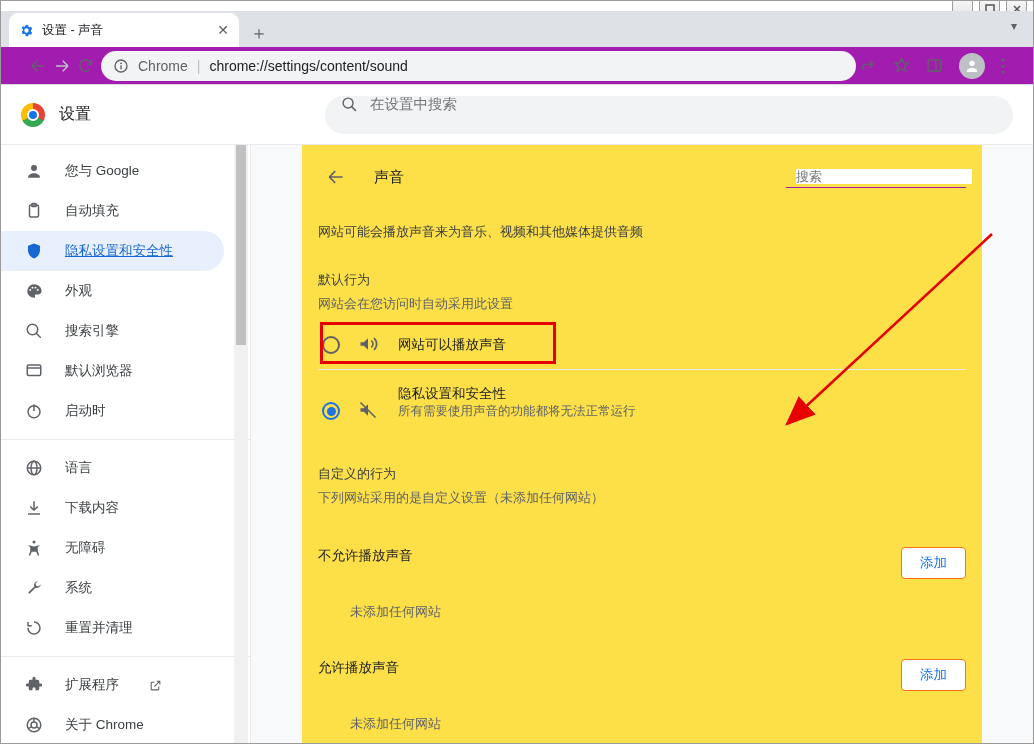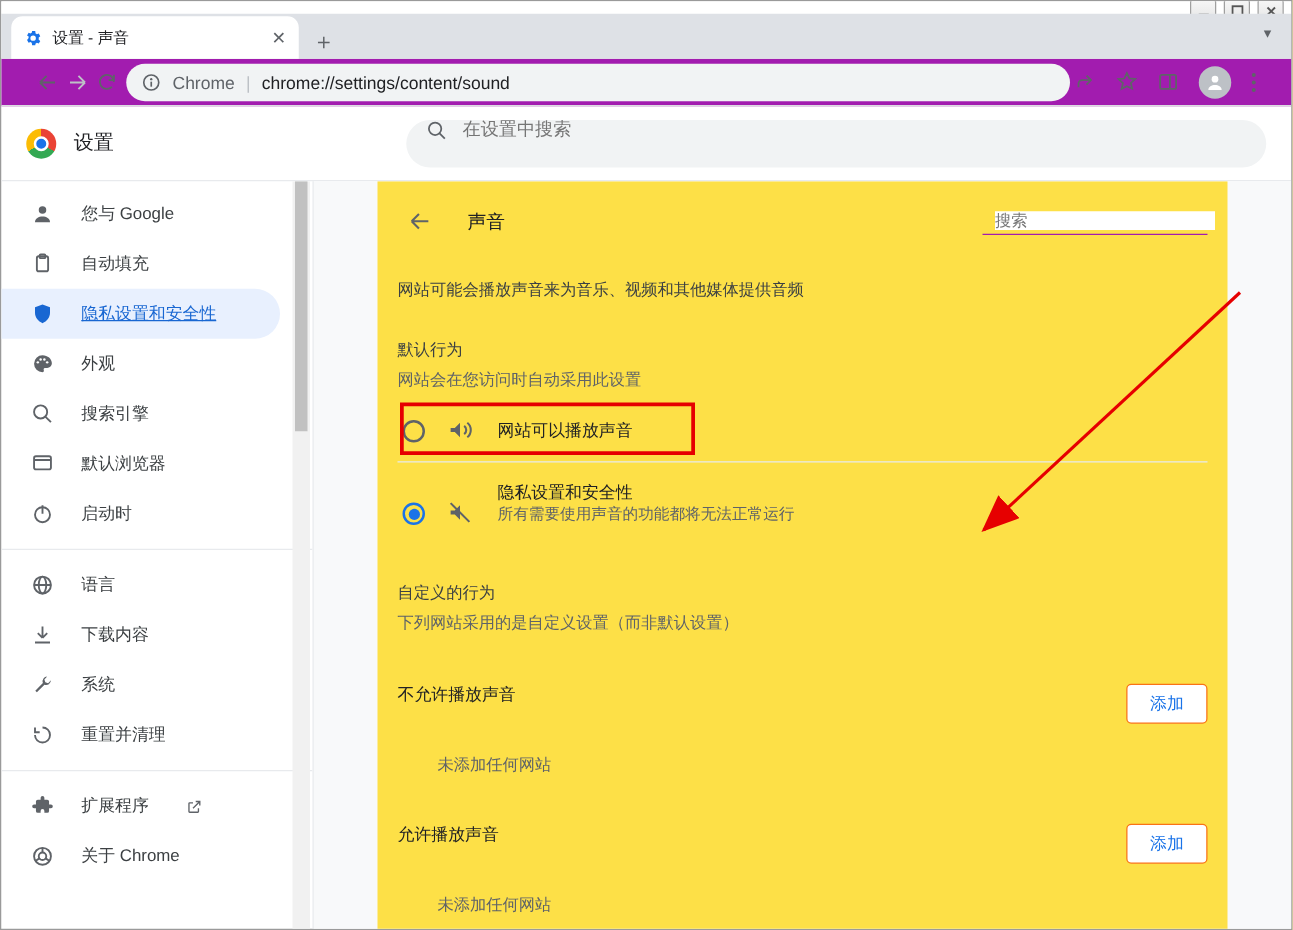--- a/index.html
+++ b/index.html
@@ -495,20 +495,29 @@
             <svg width="18" height="18" viewBox="0 0 24 24" fill="none" stroke="#5f6368" stroke-width="2">
               <path d="M12 3v12m0 0l-5-5m5 5l5-5"></path>
               <line x1="4" y1="20" x2="20" y2="20"></line>
             </svg>
           </span>
         <span>下载内容</span>
       </div>
       <div class="side-item">
         <span class="ico">
             <svg width="18" height="18" viewBox="0 0 24 24" fill="#5f6368">
+              <circle cx="12" cy="4" r="2"></circle>
+              <path d="M4 8l8 2 8-2-3 3v5l2 6h-2l-2-5h-6l-2 5H5l2-6v-5z"></path>
+            </svg>
+          </span>
+        <span>无障碍</span>
+      </div>
+      <div class="side-item">
+        <span class="ico">
+            <svg width="18" height="18" viewBox="0 0 24 24" fill="#5f6368">
               <path d="M21 7a5 5 0 01-6.9 4.6L6 19.7 4.3 18l8.1-8.1A5 5 0 0117 3l-3 3 1 3 3 1 3-3z"></path>
             </svg>
           </span>
         <span>系统</span>
       </div>
       <div class="side-item">
         <span class="ico">
             <svg width="18" height="18" viewBox="0 0 24 24" fill="none" stroke="#5f6368" stroke-width="2">
               <path d="M4 12a8 8 0 108-8"></path>
               <path d="M4 4v5h5"></path>
@@ -597,21 +606,21 @@
               </svg>
           </span>
           <div class="radio-texts">
             <span class="radio-label">隐私设置和安全性</span>
             <span class="radio-sub">所有需要使用声音的功能都将无法正常运行</span>
           </div>
         </div>
       </div>
 
       <div class="sec-title" style="padding-top:30px;">自定义的行为</div>
-      <div class="sec-sub">下列网站采用的是自定义设置（而非默认设置）</div>
+      <div class="sec-sub">下列网站采用的是自定义设置（未添加任何网站）</div>
 
       <div class="list-sec">
         <div class="list-head">
           <span class="list-title">不允许播放声音</span>
           <button class="add-btn">添加</button>
         </div>
         <div class="empty">未添加任何网站</div>
       </div>
 
       <div class="list-sec">

